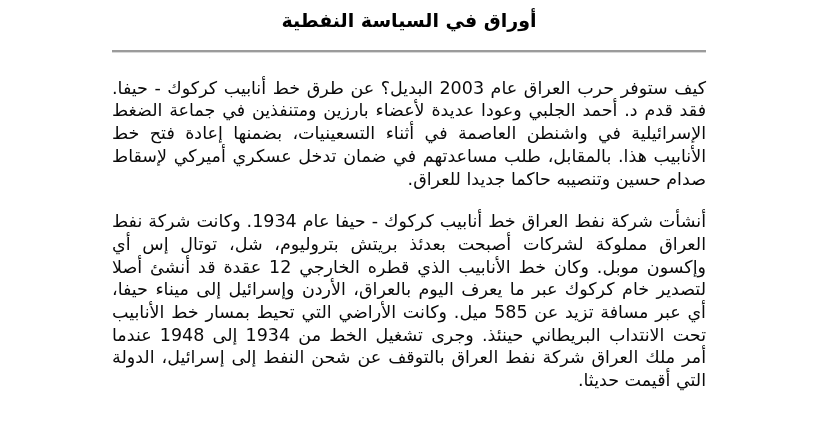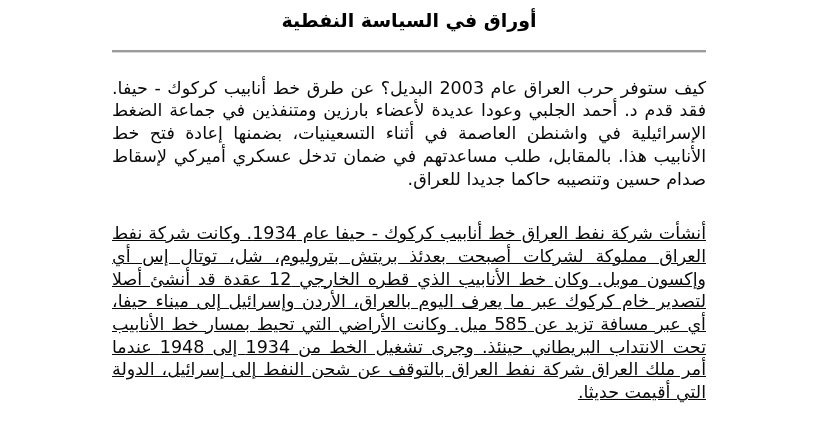--- a/index.html
+++ b/index.html
@@ -40,22 +40,21 @@
   p.para {
     margin: 0;
     direction: rtl;
     unicode-bidi: embed;
     text-align: justify;
     font-size: 17.5px;
     line-height: 22.7px;
     color: #0a0a0a;
   }
   p.para.spaced {
-    margin-top: 32px;
-    text-decoration: underline;
+    margin-top: 20px;
   }
   sup.footnote {
     font-size: 11px;
     line-height: 0;
     vertical-align: super;
   }
 </style>
 </head>
 <body>
 

